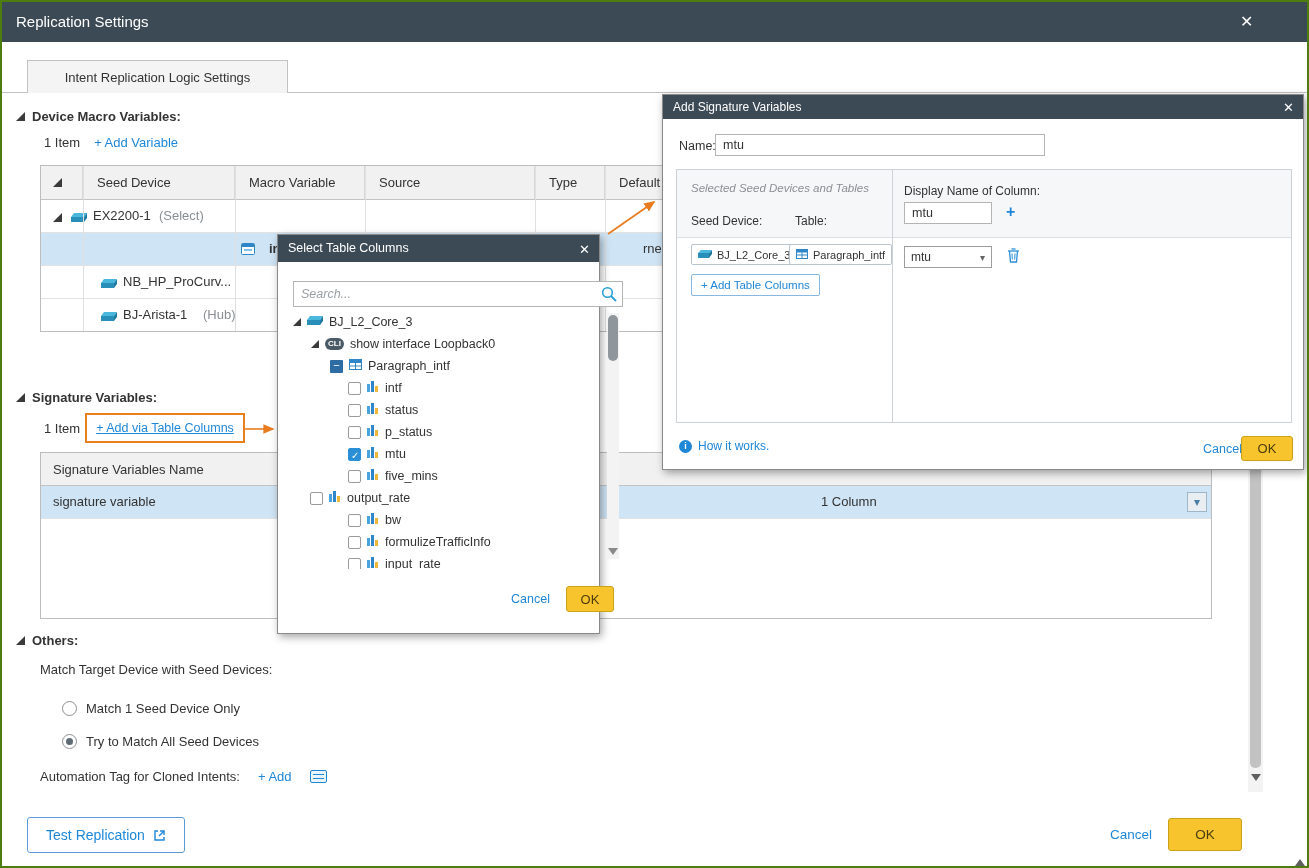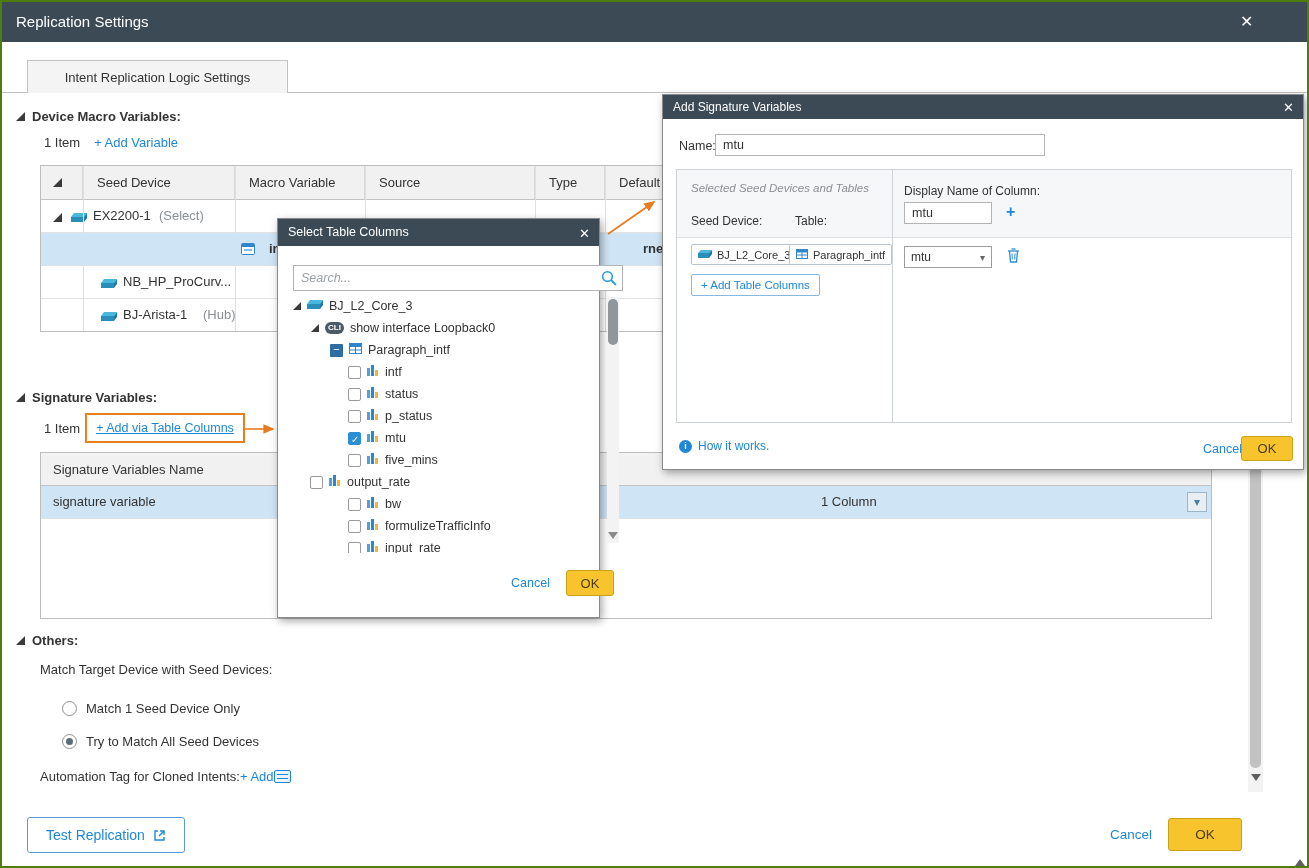--- a/index.html
+++ b/index.html
@@ -118,21 +118,21 @@
 
     <div class="trow hi">
       <span class="abs" style="left:200px; top:10px;">
         <svg width="14" height="12">
             <rect x="0.5" y="0.5" width="13" height="11" rx="1" fill="#fff" stroke="#2f86c8"></rect>
             <rect x="1" y="1" width="12" height="3" fill="#2f86c8"></rect>
             <rect x="3" y="6" width="8" height="2" fill="#7cc0e8"></rect>
           </svg>
       </span>
       <span class="abs" style="left:228px; top:8px;font-weight:bold;">in</span>
-      <span class="abs" style="left:602px; top:8px;font-weight:bold;">rne</span>
+      <span class="abs" style="left:602px; top:8px;">rne</span>
     </div>
 
     <div class="trow">
       <span class="abs" style="left:60px; top:11px;">
         <svg width="16" height="11">
             <polygon points="3,1 16,1 13,5 0,5" fill="#49b8dc"></polygon>
             <polygon points="0,5 13,5 13,10 0,10" fill="#2a8fb8"></polygon>
             <polygon points="13,5 16,1 16,6 13,10" fill="#1f7aa3"></polygon>
           </svg>
       </span>
@@ -200,21 +200,21 @@
 
   <div class="abs" style="left:60px; top:699px; display:flex; align-items:center; gap:9px;">
     <span class="radio"></span>
     <span style="font-size:13px;">Match 1 Seed Device Only</span>
   </div>
   <div class="abs" style="left:60px; top:732px; display:flex; align-items:center; gap:9px;">
     <span class="radio sel"></span>
     <span style="font-size:13px;">Try to Match All Seed Devices</span>
   </div>
 
-  <div class="abs" style="left:38px; top:767px; display:flex; align-items:center; gap:0; font-size:13px;">
+  <div class="abs" style="left:38px; top:767px; display:flex; align-items:center; gap:18px; font-size:13px;">
     <span>Automation Tag for Cloned Intents:</span>
     <span class="link">+ Add</span>
     <svg width="17" height="13">
         <rect x="0.5" y="0.5" width="16" height="12" rx="1.5" fill="#eaf4fc" stroke="#1f87d7"></rect>
         <line x1="3" y1="4.5" x2="14" y2="4.5" stroke="#1f87d7"></line>
         <line x1="3" y1="8.5" x2="14" y2="8.5" stroke="#1f87d7"></line>
       </svg>
   </div>
 
   <div class="btn-outline-blue abs" style="left:25px; top:815px; width:158px; height:36px;">
@@ -235,21 +235,21 @@
 
   <svg class="abs" style="left:598px; top:190px; z-index:5;" width="64" height="48">
     <defs>
         <marker id="ah1" markerWidth="8" markerHeight="8" refX="6" refY="3" orient="auto">
           <path d="M0,0 L7,3 L0,6 z" fill="#e87c1e"></path>
         </marker>
       </defs>
     <line x1="8" y1="42" x2="54" y2="10" stroke="#e87c1e" stroke-width="1.6" marker-end="url(#ah1)"></line>
   </svg>
 
-  <div class="dialog" style="left:275px; top:216px; width:323px; height:400px; z-index:10;">
+  <div class="dialog" style="left:275px; top:232px; width:323px; height:400px; z-index:10;">
     <div class="dlg-head" style="height:27px;">
       <span class="abs" style="left:10px; top:6px; font-size:12.5px;">Select Table Columns</span>
       <span class="dlg-close">✕</span>
     </div>
     <div class="abs" style="left:15px; top:46px; width:330px; height:26px;">
       <input type="text" style="width: 100%; height: 100%;" placeholder="Search...">
       <svg class="abs" style="right:6px; top:5px;" width="16" height="16">
           <circle cx="6.5" cy="6.5" r="4.8" fill="none" stroke="#2a9fd8" stroke-width="1.6"></circle>
           <line x1="10" y1="10" x2="15" y2="15" stroke="#2a9fd8" stroke-width="1.8"></line>
         </svg>

